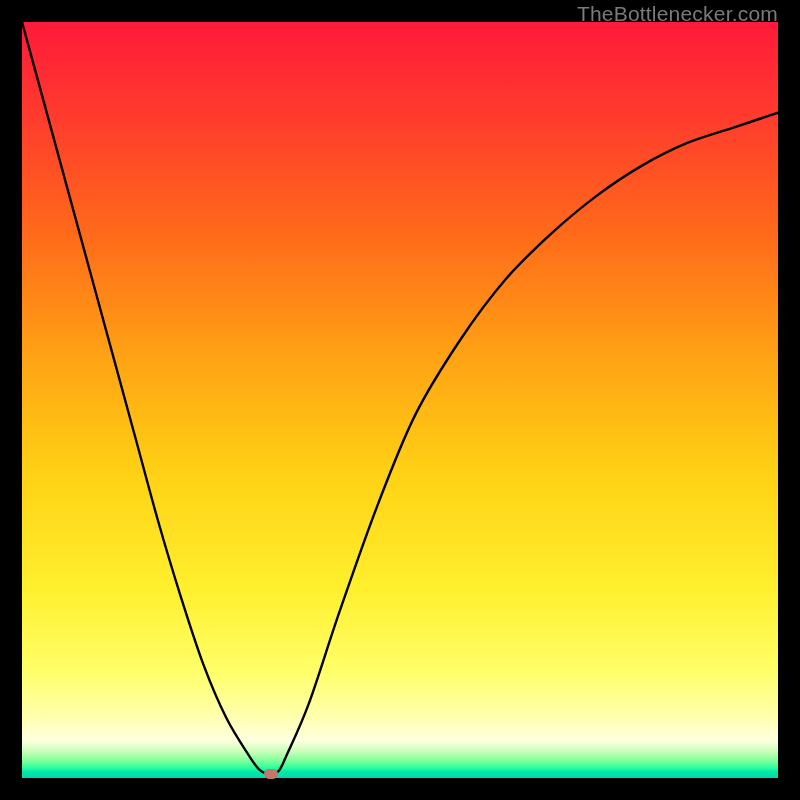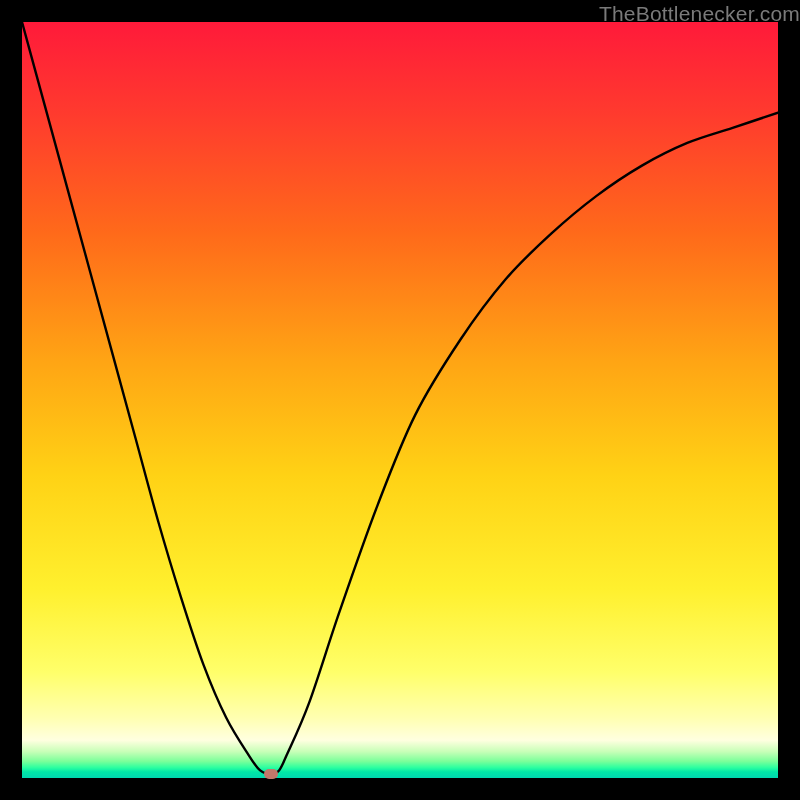--- a/index.html
+++ b/index.html
@@ -54,21 +54,21 @@
     position: absolute;
     width: 14px;
     height: 10px;
     border-radius: 5px;
     background: #c1776a;
     transform: translate(-50%, -50%);
   }
   .watermark {
     position: absolute;
     top: 2px;
-    right: 0;
+    right: 22px;
     color: #7a7a7a;
     font-size: 21px;
     letter-spacing: 0.2px;
     font-weight: 500;
   }
 </style>
 </head>
 <body>
 
 <div class="watermark">TheBottlenecker.com</div>

